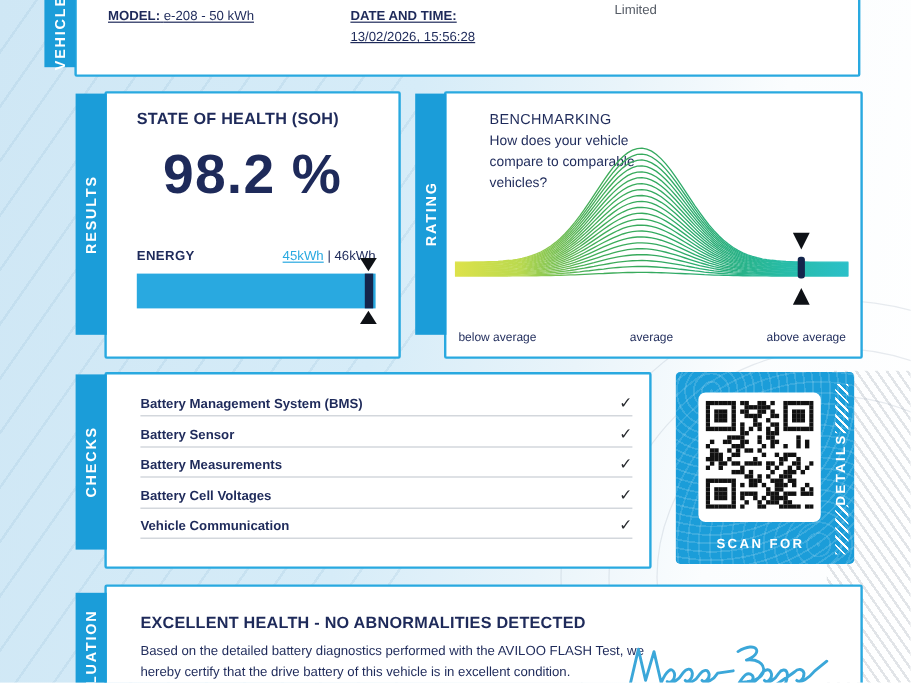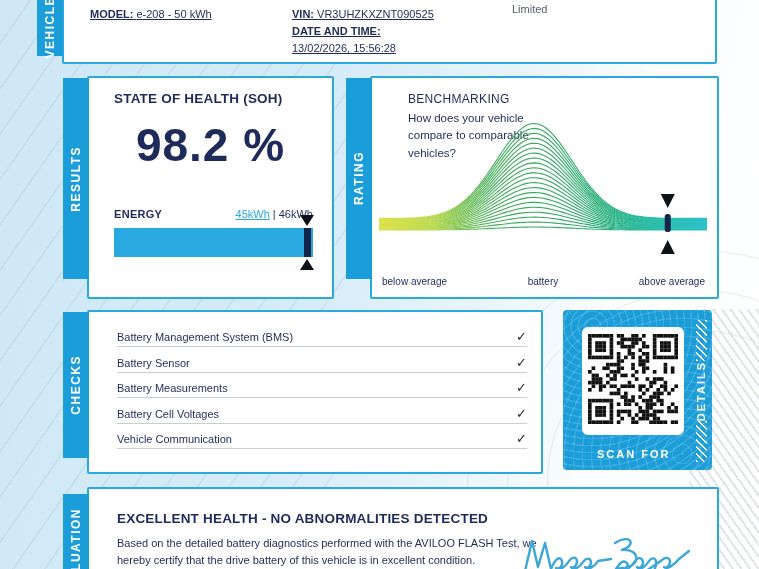--- a/index.html
+++ b/index.html
@@ -53,21 +53,21 @@
   .bm-sub{position:absolute;top:32px;left:36px;width:158px;font-size:11.5px;line-height:1.5;}
   .bm-svg{position:absolute;left:7px;top:36px;}
   .bm-labels{position:absolute;left:10px;right:12px;bottom:10px;display:flex;justify-content:space-between;font-size:10px;}
 
   
   .chk-card{left:87px;top:310px;width:452px;height:160px;}
   .chk-card .tab{left:-26px;top:0;bottom:14px;}
   .chk-list{position:absolute;left:28px;right:14px;top:17px;}
   .chk-row{display:flex;justify-content:space-between;align-items:flex-end;height:17px;
            border-bottom:1px solid #c9ced4;margin-bottom:7.5px;}
-  .chk-row .lbl{font-size:11px;padding-bottom:3px;}
+  .chk-row .lbl{font-size:11px;padding-bottom:3px;font-weight:bold;}
   .chk-row .mark{font-size:13px;color:#26292d;font-weight:bold;padding-bottom:2px;}
 
   
   .qr-panel{position:absolute;left:563px;top:310px;width:149px;height:160px;border-radius:4px;background:#1b9dd9;
       background-image:repeating-radial-gradient(circle at 20% 10%,rgba(255,255,255,.14) 0 1.5px,rgba(0,0,0,0) 1.5px 7px),
                        repeating-radial-gradient(circle at 80% 90%,rgba(255,255,255,.12) 0 1.5px,rgba(0,0,0,0) 1.5px 9px);}
   .qr-box{position:absolute;left:19px;top:17px;width:102px;height:108px;background:#fff;border-radius:6px;}
   .qr-box svg{position:absolute;left:6px;top:7px;}
   .scanfor{position:absolute;left:34px;bottom:10px;color:#fff;font-weight:bold;font-size:11px;letter-spacing:2px;}
   .details-col{position:absolute;right:3px;top:10px;bottom:8px;width:16px;display:flex;flex-direction:column;align-items:center;}
@@ -97,24 +97,20 @@
       <span>VEHICLE</span>
     </div>
     <div class="vrow">
       <div class="vcol1">
         <div class="field navy">
           <b>MODEL:</b>
           <span>e-208 - 50 kWh</span>
         </div>
       </div>
       <div class="vcol2">
-        <div class="field navy">
-          <b>VIN:</b>
-          <span>VR3UHZKXZNT090525</span>
-        </div>
         <div class="field navy">
           <b>DATE AND TIME:</b><br>
           <span>13/02/2026, 15:56:28</span>
         </div>
       </div>
     </div>
     <div class="limited">Limited</div>
   </div>
 
   <div class="card res-card">
@@ -180,21 +176,21 @@
           <path d="M0 105.5 L4 105.5 L8 105.5 L12 105.5 L16 105.4 L20 105.4 L24 105.3 L28 105.2 L32 105.1 L36 104.9 L40 104.7 L44 104.4 L48 103.9 L52 103.4 L56 102.7 L60 101.8 L64 100.7 L68 99.4 L72 97.7 L76 95.7 L80 93.4 L84 90.6 L88 87.5 L92 83.9 L96 79.9 L100 75.5 L104 70.7 L108 65.6 L112 60.3 L116 54.8 L120 49.3 L124 43.9 L128 38.7 L132 33.9 L136 29.6 L140 25.9 L144 22.9 L148 20.8 L152 19.6 L156 19.3 L160 20.0 L164 21.7 L168 24.2 L172 27.5 L176 31.4 L180 36.0 L184 41.0 L188 46.3 L192 51.8 L196 57.3 L200 62.7 L204 68.0 L208 72.9 L212 77.5 L216 81.8 L220 85.6 L224 89.0 L228 91.9 L232 94.5 L236 96.7 L240 98.5 L244 100.0 L248 101.2 L252 102.2 L256 103.0 L260 103.7 L264 104.1 L268 104.5 L272 104.8 L276 105.0 L280 105.2 L284 105.3 L288 105.4 L292 105.4 L296 105.5 L300 105.5 L304 105.5 L308 105.5 L312 105.5 L316 105.5 L320 105.5 L324 105.5 L328 105.5 "></path>
           <path d="M0 105.0 L4 105.0 L8 105.0 L12 104.9 L16 104.9 L20 104.8 L24 104.8 L28 104.7 L32 104.5 L36 104.3 L40 104.1 L44 103.8 L48 103.3 L52 102.7 L56 102.0 L60 101.1 L64 99.9 L68 98.5 L72 96.8 L76 94.7 L80 92.2 L84 89.3 L88 86.0 L92 82.3 L96 78.0 L100 73.4 L104 68.4 L108 63.0 L112 57.5 L116 51.7 L120 45.9 L124 40.2 L128 34.8 L132 29.7 L136 25.2 L140 21.3 L144 18.2 L148 16.0 L152 14.7 L156 14.4 L160 15.1 L164 16.8 L168 19.5 L172 22.9 L176 27.1 L180 31.9 L184 37.2 L188 42.8 L192 48.5 L196 54.3 L200 60.0 L204 65.5 L208 70.7 L212 75.6 L216 80.0 L220 84.0 L224 87.6 L228 90.7 L232 93.4 L236 95.7 L240 97.6 L244 99.2 L248 100.5 L252 101.5 L256 102.4 L260 103.0 L264 103.5 L268 103.9 L272 104.2 L276 104.4 L280 104.6 L284 104.7 L288 104.8 L292 104.9 L296 104.9 L300 104.9 L304 105.0 L308 105.0 L312 105.0 L316 105.0 L320 105.0 L324 105.0 L328 105.0 "></path>
           <path d="M0 104.4 L4 104.4 L8 104.4 L12 104.4 L16 104.3 L20 104.3 L24 104.2 L28 104.1 L32 104.0 L36 103.8 L40 103.5 L44 103.1 L48 102.7 L52 102.1 L56 101.3 L60 100.3 L64 99.1 L68 97.6 L72 95.8 L76 93.6 L80 91.0 L84 88.0 L88 84.5 L92 80.6 L96 76.2 L100 71.3 L104 66.1 L108 60.5 L112 54.6 L116 48.6 L120 42.5 L124 36.5 L128 30.8 L132 25.5 L136 20.8 L140 16.7 L144 13.4 L148 11.1 L152 9.8 L156 9.5 L160 10.2 L164 12.0 L168 14.8 L172 18.4 L176 22.8 L180 27.8 L184 33.4 L188 39.2 L192 45.2 L196 51.3 L200 57.3 L204 63.0 L208 68.5 L212 73.6 L216 78.2 L220 82.4 L224 86.2 L228 89.4 L232 92.3 L236 94.7 L240 96.7 L244 98.3 L248 99.7 L252 100.8 L256 101.7 L260 102.4 L264 102.9 L268 103.3 L272 103.6 L276 103.9 L280 104.0 L284 104.2 L288 104.2 L292 104.3 L296 104.4 L300 104.4 L304 104.4 L308 104.4 L312 104.4 L316 104.4 L320 104.4 L324 104.4 L328 104.4 "></path>
           <rect x="285.75" y="100" width="6" height="18" rx="2.5" fill="#14254c" stroke="none"></rect>
           <path d="M281.75 80 L295.75 80 L288.75 94 Z" fill="#0e1116" stroke="none"></path>
           <path d="M281.75 140 L295.75 140 L288.75 126 Z" fill="#0e1116" stroke="none"></path>
         </g>
     </svg>
     <div class="bm-labels navy">
       <span>below average</span>
-      <span>battery</span>
+      <span>average</span>
       <span>above average</span>
     </div>
   </div>
 
   <div class="card chk-card">
     <div class="tab">
       <span>CHECKS</span>
     </div>
     <div class="chk-list">
       <div class="chk-row">

